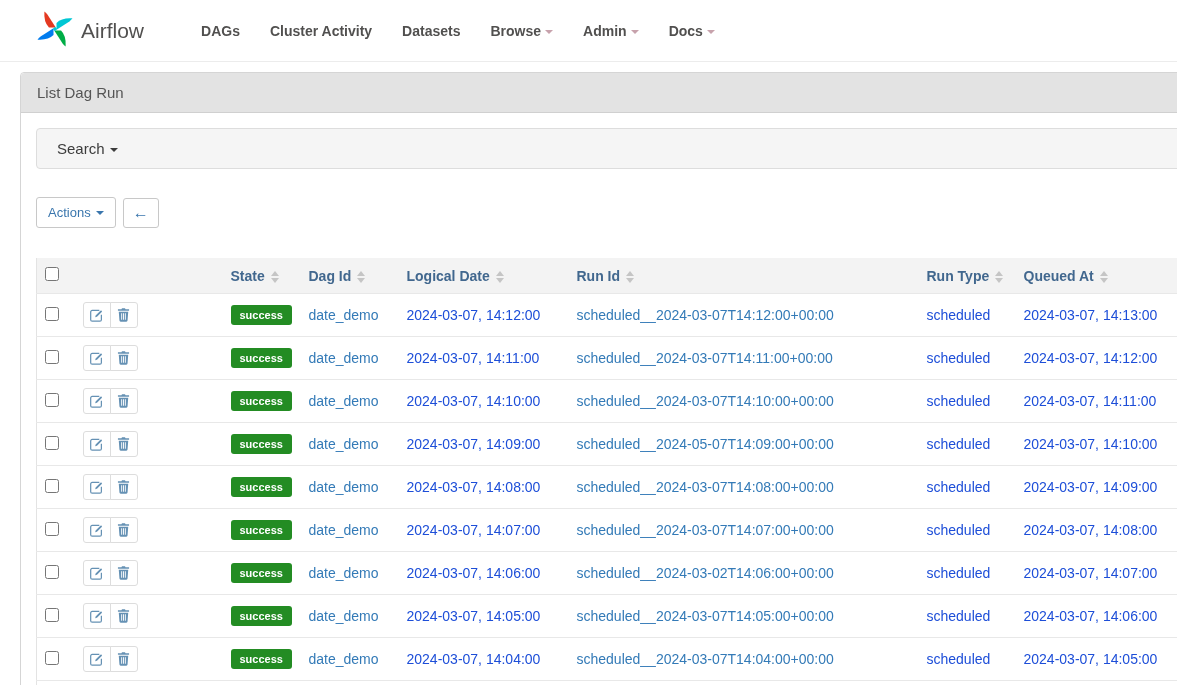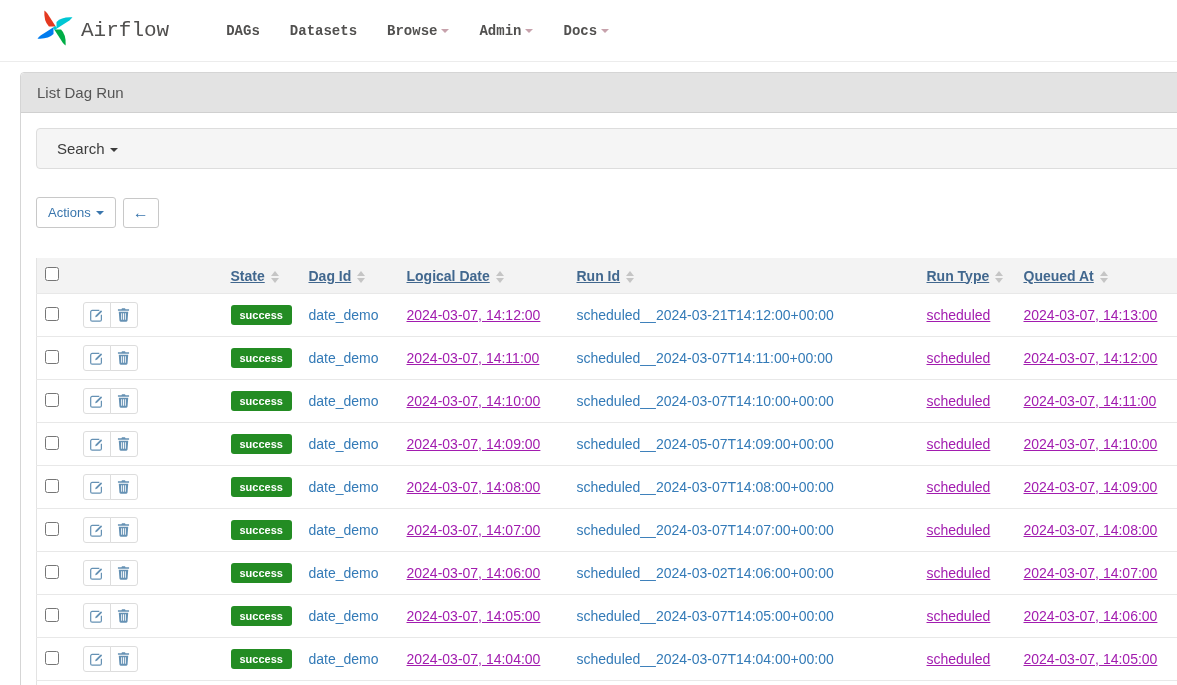--- a/index.html
+++ b/index.html
@@ -7,21 +7,21 @@
     --link:#337ab7;
     --header-text:#41678e;
     --icon:#6591b4;
     --nav-text:#51504f;
   }
   *{box-sizing:border-box;margin:0;padding:0;}
   html,body{width:1177px;height:685px;overflow:hidden;background:#fff;
     font-family:"Liberation Sans","DejaVu Sans",sans-serif;color:#333;}
   
   .navbar{height:62px;background:#fff;display:flex;align-items:center;
-    border-bottom:1px solid #ececec;padding-left:36px;font-family:Liberation Mono, monospace;}
+    border-bottom:1px solid #ececec;padding-left:36px;}
   .brand{display:flex;align-items:center;gap:7px;margin-right:42px;cursor:pointer;}
   .brand-name{font-size:21px;color:#51504f;}
   .nav-items{display:flex;list-style:none;align-items:center;}
   .nav-item{font-size:14px;font-weight:bold;color:var(--nav-text);
     padding:10px 15px;cursor:pointer;white-space:nowrap;}
   .nav-item .caret{display:inline-block;width:0;height:0;margin-left:4px;
     vertical-align:middle;border-left:4px solid transparent;
     border-right:4px solid transparent;border-top:4px solid #c7a2ac;}
   
   .panel{margin:10px 0 0 20px;width:1420px;border:1px solid #d5d5d5;
@@ -42,60 +42,61 @@
     font-family:inherit;display:inline-flex;align-items:center;gap:5px;}
   .btn .caret{display:inline-block;width:0;height:0;
     border-left:4px solid transparent;border-right:4px solid transparent;
     border-top:4px solid #3a76ad;}
   .btn-back{font-size:16px;padding:4px 9px;line-height:20px;}
   
   .list-table{margin-top:30px;border-collapse:collapse;table-layout:fixed;
     width:1179px;border-left:1px solid #e3e3e3;}
   .list-table thead tr{background:#f3f3f3;}
   .list-table th{text-align:left;font-size:14px;color:var(--header-text);
-    padding:9px 8px;white-space:nowrap;cursor:pointer;text-decoration:underline;}
+    padding:9px 8px;white-space:nowrap;cursor:pointer;}
   .list-table td{padding:8px 8px;font-size:14px;white-space:nowrap;
     overflow:hidden;}
   .list-table tbody tr{border-top:1px solid #e8e8e8;background:#fff;}
   .sort{display:inline-flex;flex-direction:column;gap:2px;margin-left:6px;
     vertical-align:middle;}
   .sort i{display:block;width:0;height:0;border-left:4px solid transparent;
     border-right:4px solid transparent;}
   .sort .up{border-bottom:5px solid #c5c5c5;}
   .sort .down{border-top:5px solid #c5c5c5;}
   input[type=checkbox]{width:14px;height:14px;cursor:pointer;}
   .btn-group{display:inline-flex;}
   .icon-btn{width:28px;height:26px;border:1px solid #ddd;background:#fff;
     color:var(--icon);display:inline-flex;align-items:center;
     justify-content:center;cursor:pointer;}
   .icon-btn:first-child{border-radius:3px 0 0 3px;}
   .icon-btn:last-child{border-radius:0 3px 3px 0;margin-left:-1px;}
   .badge-success{display:inline-block;background:var(--success);color:#fff;
     font-size:11px;font-weight:bold;padding:4px 9px;border-radius:3px;}
   a.cell-link{color:var(--link);text-decoration:none;cursor:pointer;}
-  .cell-text{color:#a21caf;text-decoration:underline;}
+  .cell-text{color:#1d4ed8;}
 </style>
 </head>
 <body>
 
 <div class="navbar">
   <div class="brand">
     <span>
       <svg width="38" height="38" viewBox="0 0 100 100">
         <path d="M22 4 Q20 32 34 46 L52 46 L30 12 Q26 7 22 4 Z" fill="#e43921"></path>
         <path d="M96 22 Q68 20 54 34 L54 52 L88 30 Q93 26 96 22 Z" fill="#00c7d4"></path>
         <path d="M4 78 Q32 80 46 66 L46 48 L12 70 Q7 74 4 78 Z" fill="#017cee"></path>
         <path d="M78 96 Q80 68 66 54 L48 54 L70 88 Q74 93 78 96 Z" fill="#00ad46"></path>
         <rect x="46" y="46" width="8" height="8" fill="#00c7d4" transform="rotate(45 50 50)"></rect>
       </svg>
     </span>
     <span class="brand-name">Airflow</span>
   </div>
   <ul class="nav-items">
     <li class="nav-item"><span>DAGs</span></li>
+    <li class="nav-item"><span>Cluster Activity</span></li>
     <li class="nav-item"><span>Datasets</span></li>
     <li class="nav-item"><span>Browse</span><span class="caret"></span></li>
     <li class="nav-item"><span>Admin</span><span class="caret"></span></li>
     <li class="nav-item"><span>Docs</span><span class="caret"></span></li>
   </ul>
 </div>
 
 <div class="panel">
   <div class="panel-heading">List Dag Run</div>
   <div class="panel-body">
@@ -171,21 +172,21 @@
             <path d="M4.8 1.2 L5.4 0.2 h3.2 l0.6 1 H13 v1.7 H1 V1.2 z" fill="currentColor"></path>
             <path d="M1.9 3.9 h10.2 l-0.75 9.6 a1.3 1.3 0 0 1-1.3 1.2 H3.95 a1.3 1.3 0 0 1-1.3-1.2 z" fill="currentColor"></path>
             <path d="M5 5.6 V12.6 M7 5.6 V12.6 M9 5.6 V12.6" stroke="#fff" stroke-width="1"></path>
           </svg>
         </span>
       </span>
     </td>
     <td><span class="badge-success">success</span></td>
     <td><a class="cell-link">date_demo</a></td>
     <td class="cell-text">2024-03-07, 14:12:00</td>
-    <td><a class="cell-link">scheduled__2024-03-21T14:12:00+00:00</a></td>
+    <td><a class="cell-link">scheduled__2024-03-07T14:12:00+00:00</a></td>
     <td class="cell-text">scheduled</td>
     <td class="cell-text">2024-03-07, 14:13:00</td>
   </tr>
 
   <tr>
     <td><input type="checkbox" style=""></td>
     <td>
       <span class="btn-group">
         <span class="icon-btn">
           <svg width="15" height="15" viewBox="0 0 16 16" fill="none">

